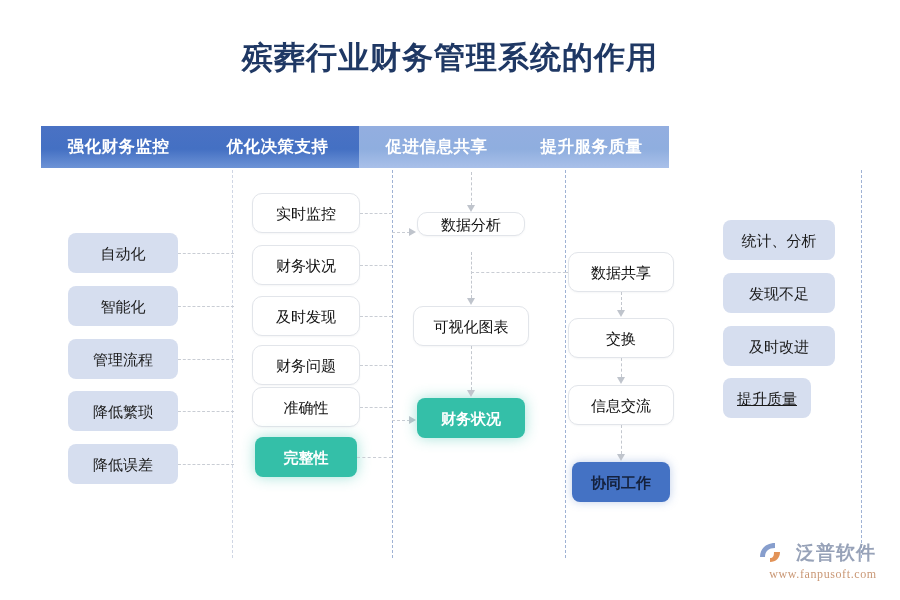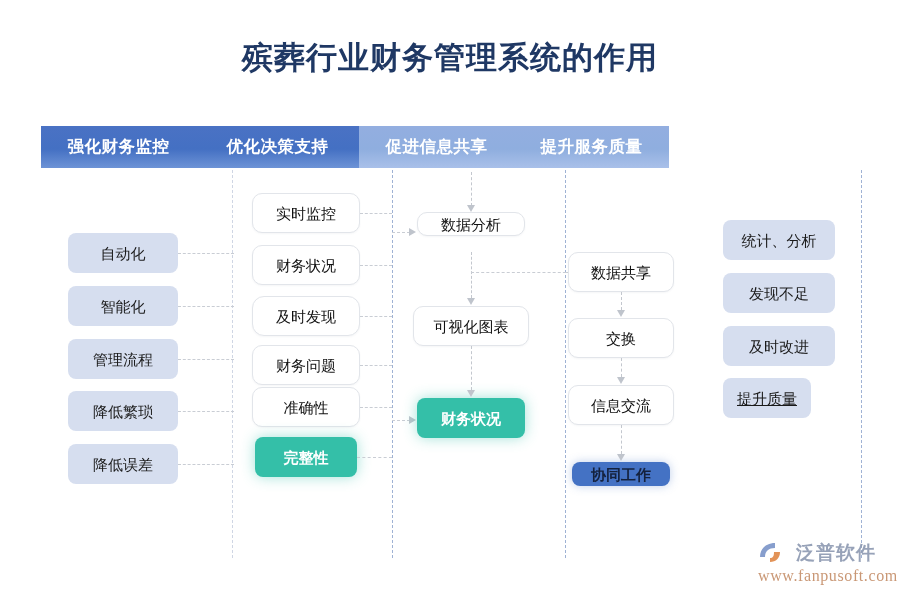--- a/index.html
+++ b/index.html
@@ -181,21 +181,21 @@
   }
   #wm-text {
     font-size: 19px;
     font-weight: bold;
     color: #8f9bb3;
     letter-spacing: 1px;
     line-height: 26px;
   }
   #wm-url {
     margin-top: 1px;
-    font-size: 16px;
+    font-size: 12px;
     color: #c58f6a;
     letter-spacing: 0.6px;
     font-family: "Liberation Serif", "DejaVu Serif", serif;
     text-align: center;
     width: 130px;
   }
 </style>
 </head>
 <body>
 
@@ -222,21 +222,21 @@
   <div class="node lav" style="left:68px; top:444px; width:110px; height:40px;">降低误差</div>
 
   <div class="h-dash" style="left:178px; top:253px; width:56px;"></div>
   <div class="h-dash" style="left:178px; top:306px; width:56px;"></div>
   <div class="h-dash" style="left:178px; top:359px; width:56px;"></div>
   <div class="h-dash" style="left:178px; top:411px; width:56px;"></div>
   <div class="h-dash" style="left:178px; top:464px; width:56px;"></div>
 
   <div class="node plain" style="left:252px; top:193px; width:108px; height:40px;">实时监控</div>
   <div class="node plain" style="left:252px; top:245px; width:108px; height:40px;">财务状况</div>
-  <div class="node plain" style="left:252px; top:296px; width:108px; height:40px;border-radius:12px;">及时发现</div>
+  <div class="node plain" style="left:252px; top:296px; width:108px; height:40px;">及时发现</div>
   <div class="node plain" style="left:252px; top:345px; width:108px; height:40px;">财务问题</div>
   <div class="node plain" style="left:252px; top:387px; width:108px; height:40px;">准确性</div>
   <div class="node teal" style="left:255px; top:437px; width:102px; height:40px;">完整性</div>
 
   <div class="h-dash" style="left:360px; top:213px; width:32px;"></div>
   <div class="h-dash" style="left:360px; top:265px; width:32px;"></div>
   <div class="h-dash" style="left:360px; top:316px; width:32px;"></div>
   <div class="h-dash" style="left:360px; top:365px; width:32px;"></div>
   <div class="h-dash" style="left:360px; top:407px; width:32px;"></div>
   <div class="h-dash" style="left:357px; top:457px; width:35px;"></div>
@@ -257,21 +257,21 @@
   <div class="arrow-down" style="left:466.5px; top:298px;"></div>
   <div class="v-dash" style="left:471px; top:346px; height:44px;"></div>
   <div class="arrow-down" style="left:466.5px; top:390px;"></div>
 
   <div class="h-dash" style="left:471px; top:272px; width:100px;"></div>
   <div class="h-dash" style="left:565px; top:272px; width:14px;"></div>
 
   <div class="node plain" style="left:568px; top:252px; width:106px; height:40px;">数据共享</div>
   <div class="node plain" style="left:568px; top:318px; width:106px; height:40px;">交换</div>
   <div class="node plain" style="left:568px; top:385px; width:106px; height:40px;">信息交流</div>
-  <div class="node blue" style="left:572px; top:462px; width:98px; height:24px;">协同工作</div>
+  <div class="node blue" style="left:572px; top:462px; width:98px; height:40px;">协同工作</div>
 
   <div class="v-dash" style="left:621px; top:292px; height:18px;"></div>
   <div class="arrow-down" style="left:616.5px; top:310px;"></div>
   <div class="v-dash" style="left:621px; top:358px; height:19px;"></div>
   <div class="arrow-down" style="left:616.5px; top:377px;"></div>
   <div class="v-dash" style="left:621px; top:425px; height:29px;"></div>
   <div class="arrow-down" style="left:616.5px; top:454px;"></div>
 
   <div class="node lav" style="left:723px; top:220px; width:112px; height:40px;">统计、分析</div>
   <div class="node lav" style="left:723px; top:273px; width:112px; height:40px;">发现不足</div>

